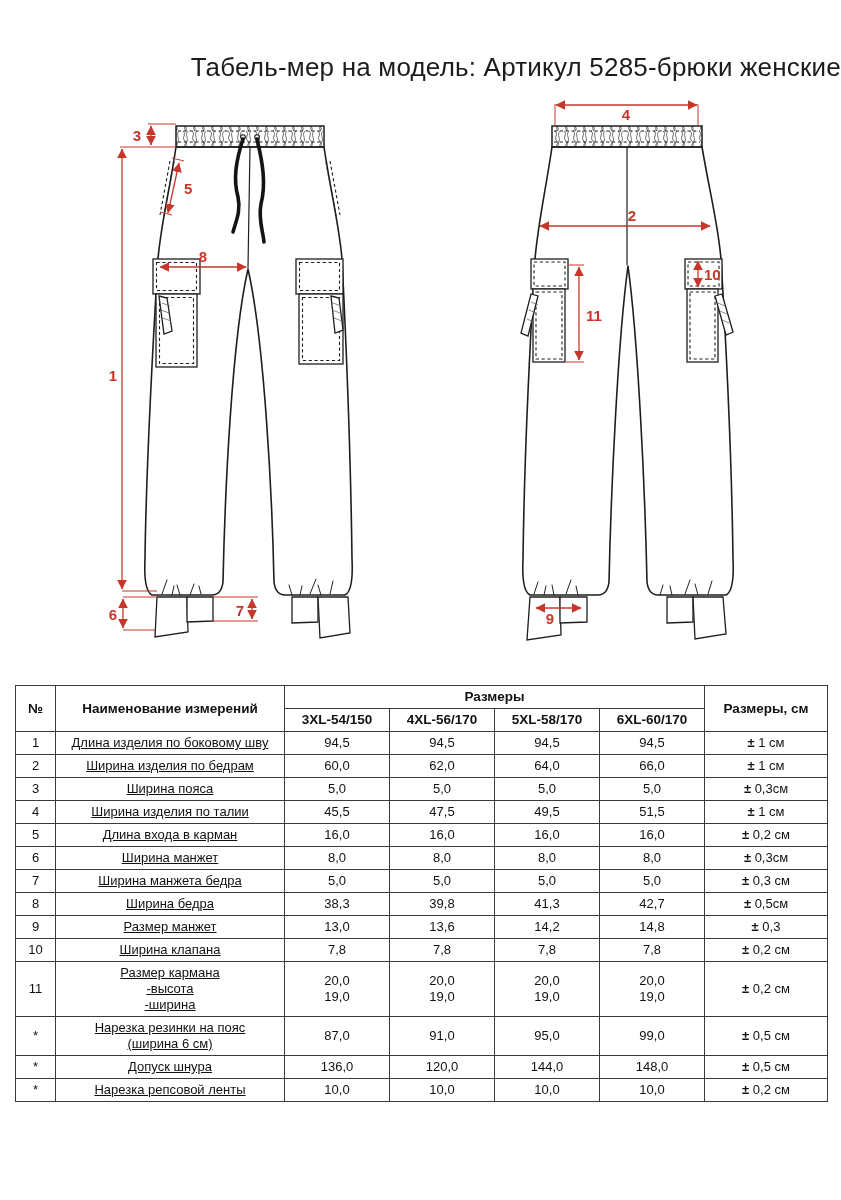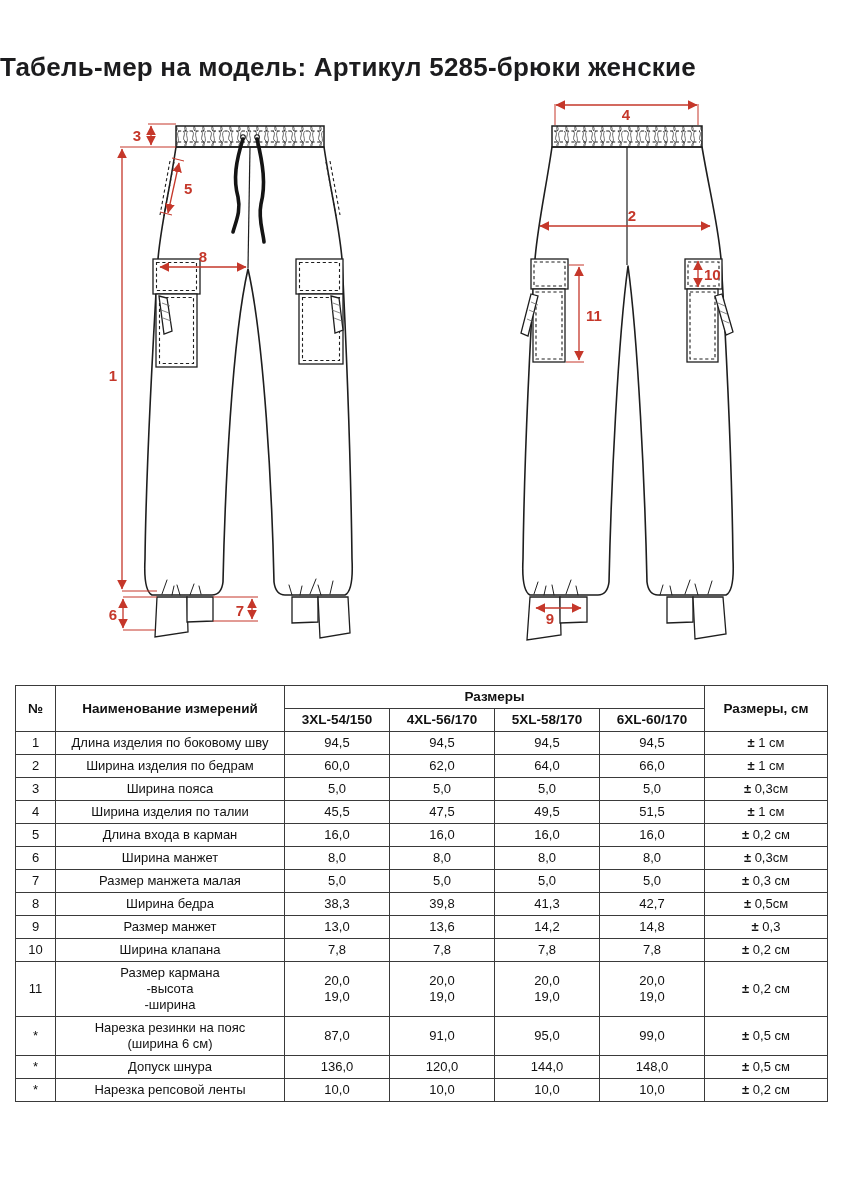--- a/index.html
+++ b/index.html
@@ -1,22 +1,22 @@
 <!DOCTYPE html>
 <html lang="ru"><head>
 <meta charset="utf-8">
 <style>
   html,body{margin:0;padding:0;background:#fff;}
   body{
     width:841px;height:1200px;position:relative;overflow:hidden;
     font-family:"Liberation Sans","DejaVu Sans",sans-serif;color:#161616;
   }
   .title{
-    margin:0;padding-top:52px;text-align:left;
-    font-size:26px;font-weight:700;color:#1c1c1e;letter-spacing:.2px;
+    margin:0;padding-top:52px;text-align:right;
+    font-size:26px;font-weight:400;color:#1c1c1e;letter-spacing:.2px;
   }
   .drawings{position:relative;height:582px;margin-top:6px;}
   .drawing{position:absolute;top:0;}
   .drawing.front{left:100px;}
   .drawing.back{left:490px;}
   svg .garment{fill:#ffffff;stroke:#1e1e1e;stroke-width:1.6;stroke-linejoin:round;}
   svg .thin{fill:none;stroke:#1e1e1e;stroke-width:1.2;}
   svg .dashed{fill:none;stroke:#1e1e1e;stroke-width:1.1;stroke-dasharray:3.2 2.6;}
   svg .pocket{fill:#ffffff;stroke:#1e1e1e;stroke-width:1.3;}
   svg .hatch{stroke:#6a6a6a;stroke-width:.8;fill:none;}
@@ -31,21 +31,21 @@
     border-collapse:collapse;table-layout:fixed;width:812px;
     margin:14px 0 0 15px;font-size:13px;color:#111;
   }
   .meas-table th,.meas-table td{
     border:1px solid #3a3a3a;padding:3px 4px;line-height:16px;
     text-align:center;vertical-align:middle;white-space:pre-line;
   }
   .meas-table th{font-weight:700;font-size:13.5px;}
   .th-num{vertical-align:top;padding-top:4px;}
   .cell-num{vertical-align:top;padding-top:4px;}
-  .cell-name{text-align:left;padding-left:9px;}
+  .cell-name{text-align:left;padding-left:9px;text-decoration:underline;}
   .pm{font-weight:700;}
   .unit-underline{
     text-decoration-style:wavy;
     text-decoration-color:#3fae5a;text-decoration-thickness:1px;
     text-underline-offset:3px;
   }
 </style>
 </head>
 <body>
 
@@ -306,21 +306,21 @@
         <td class="cell-num">6</td>
         <td class="cell-name">Ширина манжет</td>
         <td class="cell-val">8,0</td>
         <td class="cell-val">8,0</td>
         <td class="cell-val">8,0</td>
         <td class="cell-val">8,0</td>
         <td class="cell-tol"><span class="pm">±</span> 0,3см</td>
       </tr>
       <tr>
         <td class="cell-num">7</td>
-        <td class="cell-name">Размер манжета малая</td>
+        <td class="cell-name">Ширина манжета бедра</td>
         <td class="cell-val">5,0</td>
         <td class="cell-val">5,0</td>
         <td class="cell-val">5,0</td>
         <td class="cell-val">5,0</td>
         <td class="cell-tol"><span class="pm">±</span> 0,3 см</td>
       </tr>
       <tr>
         <td class="cell-num">8</td>
         <td class="cell-name">Ширина бедра</td>
         <td class="cell-val">38,3</td>

